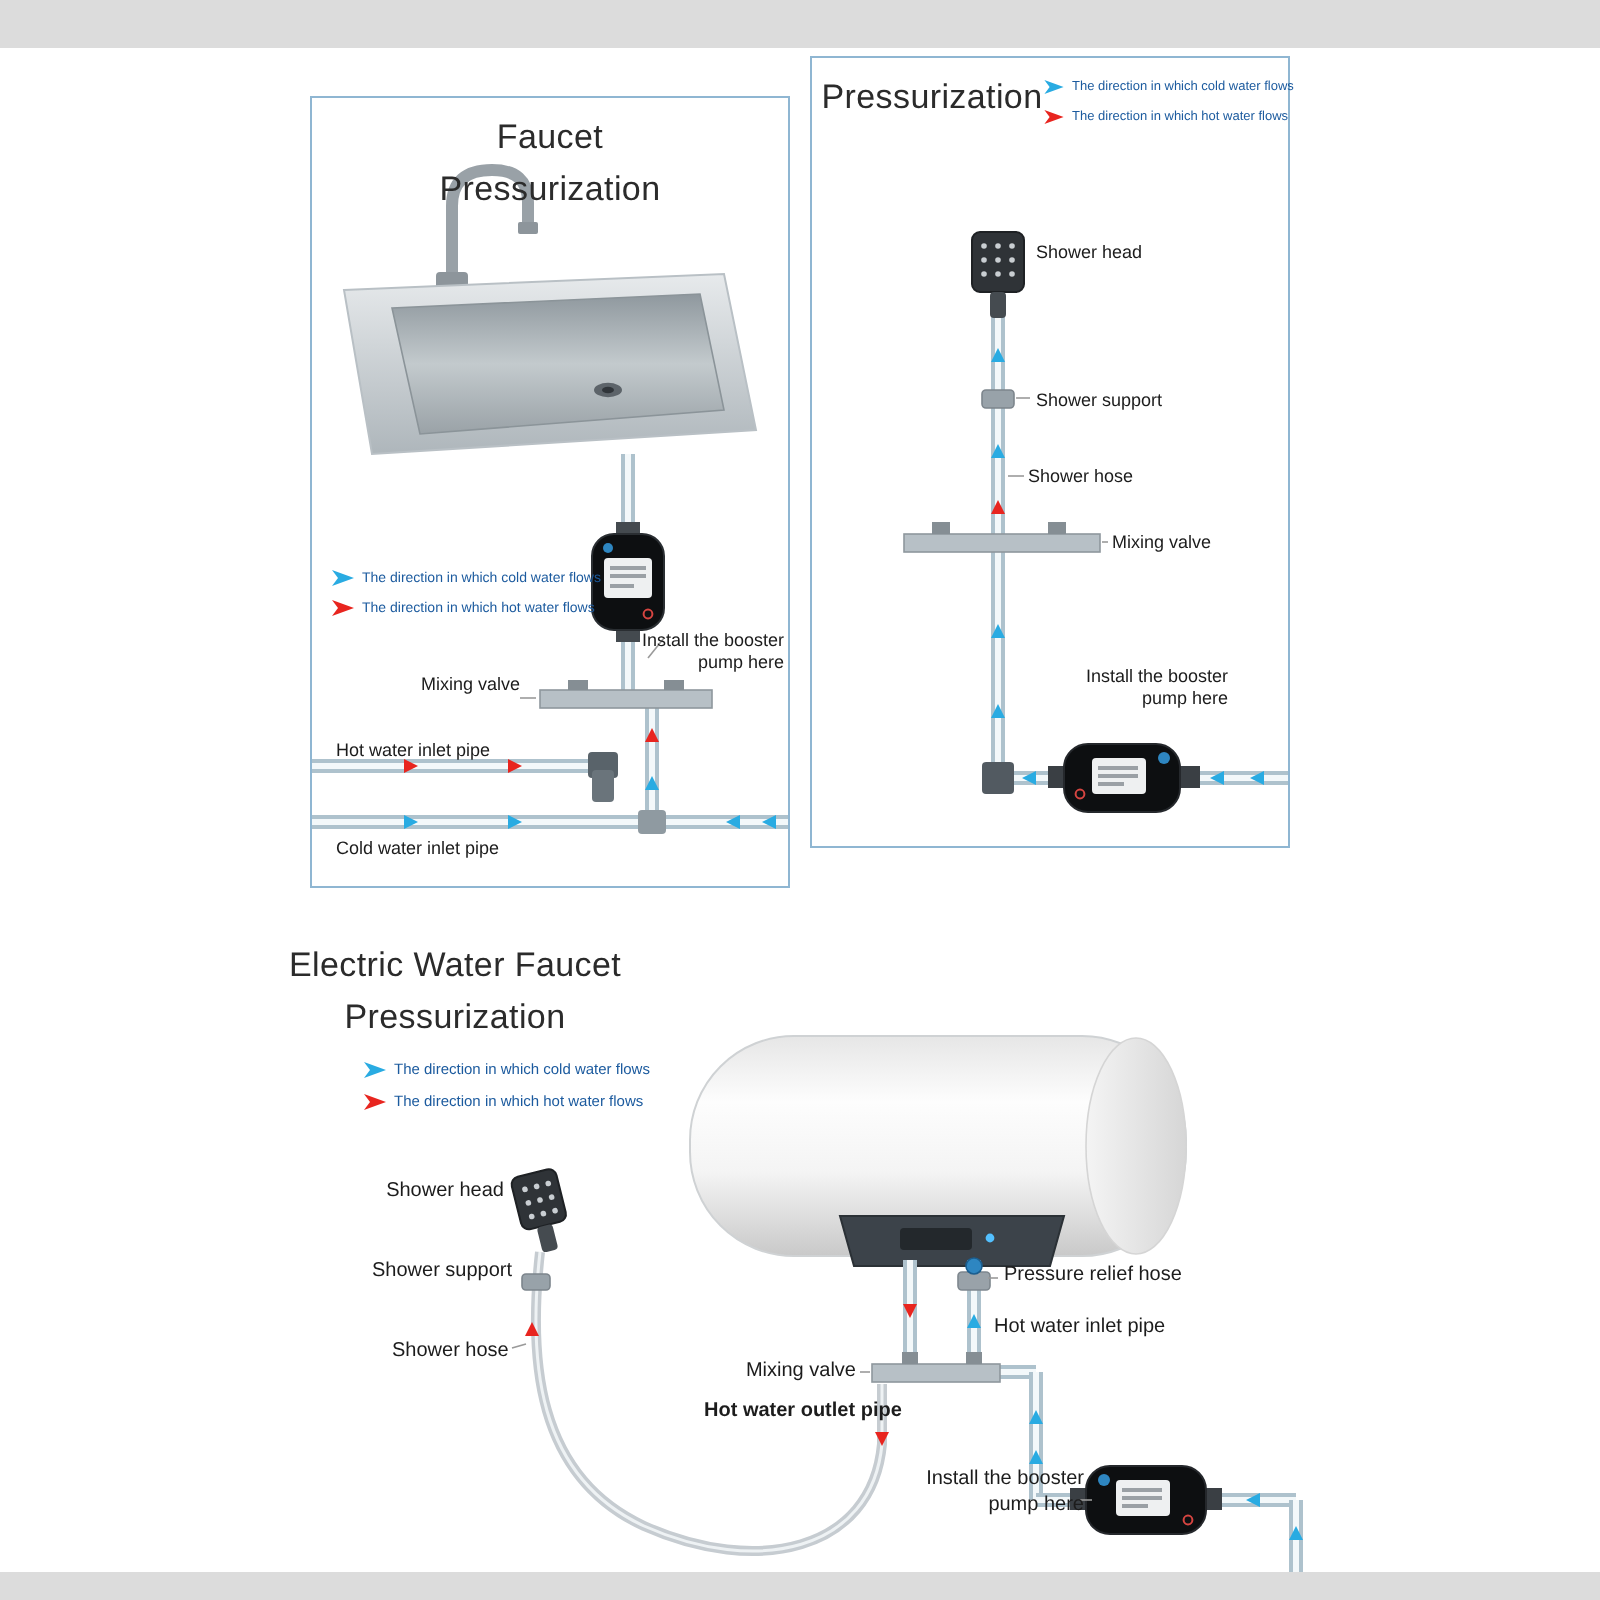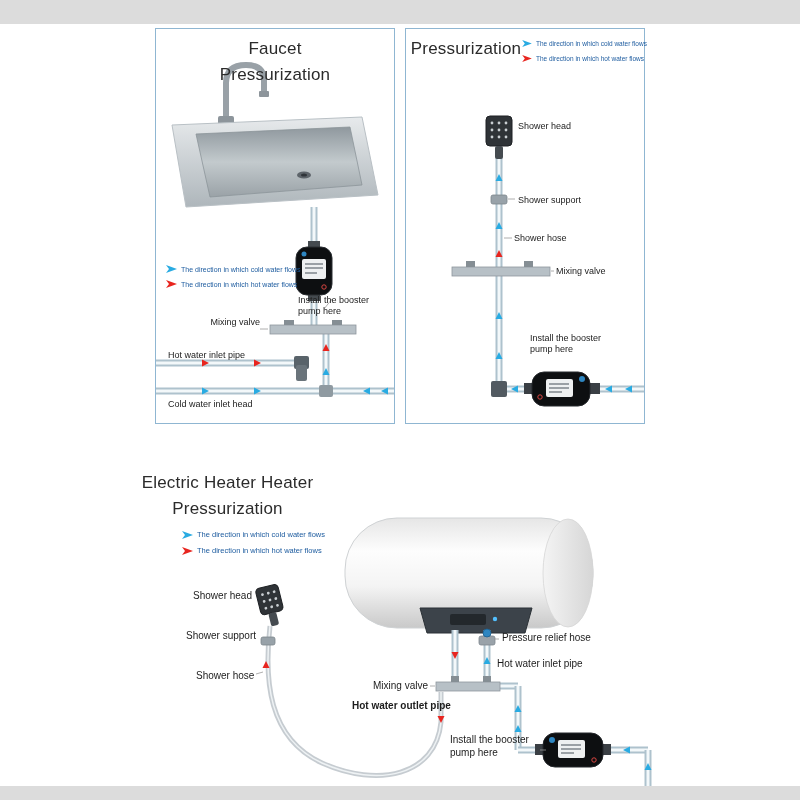--- a/index.html
+++ b/index.html
@@ -3,31 +3,31 @@
 <meta charset="utf-8">
 <style>
   * { margin:0; padding:0; box-sizing:border-box; }
   html,body { width:800px; height:800px; background:#ffffff; font-family:"Liberation Sans", sans-serif; }
   .page { position:relative; width:800px; height:800px; background:#ffffff; overflow:hidden; }
   .gray-bar { position:absolute; left:0; width:800px; background:#dcdcdc; }
   .bar-top { top:0; height:24px; }
   .bar-bottom { top:786px; height:14px; }
 
   .panel { position:absolute; top:28px; width:240px; height:396px; border:1px solid #8fb6d2; background:#ffffff; }
-  .panel-faucet { left:155px; }
+  .panel-faucet { left:155px;margin-top:20px; }
   .panel-sprinkler { left:405px; }
   .section-heater { position:absolute; left:0; top:460px; width:800px; height:326px; }
 
   .diagram-svg { position:absolute; left:0; top:0; width:100%; height:100%; }
 
   .title { position:absolute; text-align:center; color:#2b2b2b; z-index:3; }
   .title .t1, .title .t2 { font-size:17px; line-height:1.55; letter-spacing:0.2px; }
 
   .label { position:absolute; font-size:9px; color:#1c1c1c; line-height:1.25; z-index:3; white-space:nowrap; }
-  .label.center { text-align:left; white-space:normal; }
+  .label.center { text-align:right; white-space:normal; }
   .label.right { text-align:right; }
   .section-heater .label { font-size:10px; }
 
   .legend-row { position:absolute; display:flex; align-items:center; gap:4px; font-size:7px; color:#1b5a9e; white-space:nowrap; z-index:3; }
   .section-heater .legend-row { font-size:7.5px; }
   .legend-row svg { flex:0 0 auto; display:block; }
 
   
   .pipe-outer { stroke:#aec2cd; stroke-width:7; fill:none; }
   .pipe-inner { stroke:#f3f8fa; stroke-width:3; fill:none; }
@@ -136,21 +136,21 @@
         </svg>
       <span>The direction in which hot water flows</span>
     </div>
 
     <div class="label center" style="left:142px;top:266px;width:94px;">
       <div>Install the booster</div>
       <div>pump here</div>
     </div>
     <div class="label right" style="left:48px;top:288px;width:56px;">Mixing valve</div>
     <div class="label" style="left:12px;top:321px;">Hot water inlet pipe</div>
-    <div class="label" style="left:12px;top:370px;">Cold water inlet head</div>
+    <div class="label" style="left:12px;top:370px;">Cold water inlet pipe</div>
   </div>
 
   <div class="panel panel-sprinkler">
     <div class="title" style="left:4px;top:7px;width:112px;">
       <div class="t2">Pressurization</div>
     </div>
 
     <div class="legend-row" style="left:116px;top:11px;font-size:6.5px;">
       <svg width="10" height="7" viewBox="0 0 11 8">
           <path d="M0,0 L11,4 L0,8 L3,4 Z" fill="#29abe2"></path>
@@ -233,21 +233,21 @@
     <div class="label" style="left:108px;top:204px;">Shower hose</div>
     <div class="label" style="left:150px;top:237px;">Mixing valve</div>
     <div class="label center" style="left:124px;top:304px;width:84px;">
       <div>Install the booster</div>
       <div>pump here</div>
     </div>
   </div>
 
   <div class="section-heater">
     <div class="title" style="left:120px;top:10px;width:215px;">
-      <div class="t1">Electric Heater Heater</div>
+      <div class="t1">Electric Water Faucet</div>
       <div class="t2">Pressurization</div>
     </div>
 
     <div class="legend-row" style="left:182px;top:70px;">
       <svg width="11" height="8" viewBox="0 0 11 8">
           <path d="M0,0 L11,4 L0,8 L3,4 Z" fill="#29abe2"></path>
         </svg>
       <span>The direction in which cold water flows</span>
     </div>
     <div class="legend-row" style="left:182px;top:86px;">

